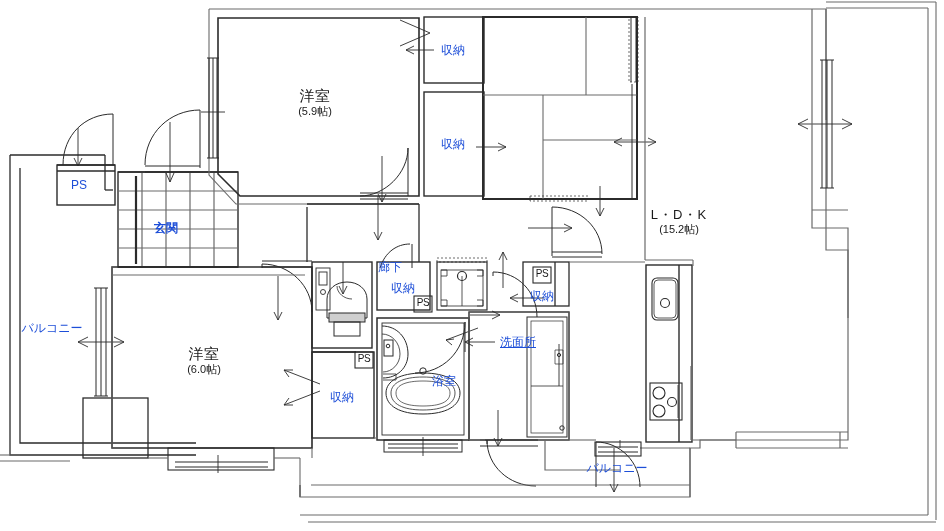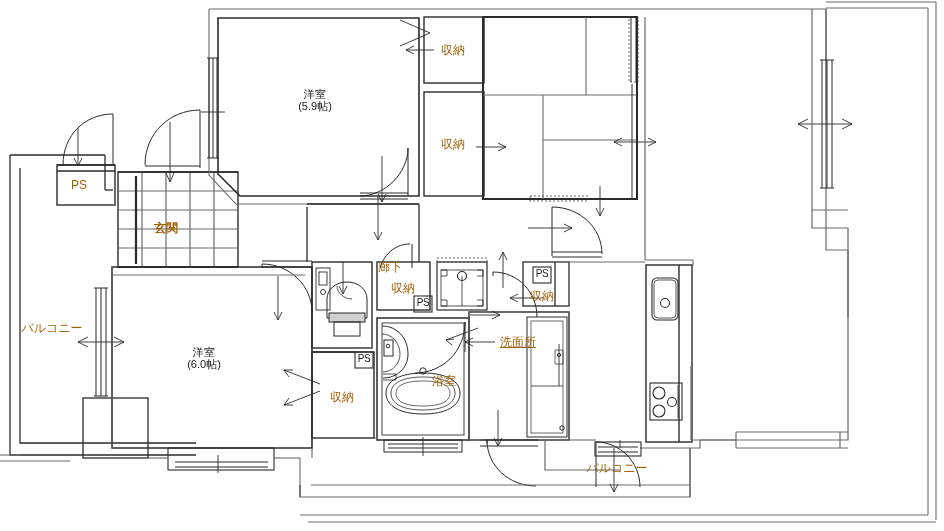--- a/index.html
+++ b/index.html
@@ -1,22 +1,22 @@
 <!DOCTYPE html>
 <html><head>
 <meta charset="utf-8">
 <style>
   html,body{margin:0;padding:0;background:#ffffff;}
   body{font-family:"Liberation Sans","DejaVu Sans",sans-serif;}
   #stage{position:relative;width:944px;height:531px;background:#ffffff;overflow:hidden;}
   #plan{position:absolute;left:0;top:0;width:944px;height:531px;}
   .room-label{position:absolute;color:#1a1a1a;text-align:center;line-height:1.12;white-space:nowrap;pointer-events:none;}
-  .rl-name{display:block;font-size:11px;letter-spacing:0.5px;}
+  .rl-name{display:block;font-size:15px;letter-spacing:0.5px;}
   .rl-size{display:block;font-size:11px;letter-spacing:0px;}
-  .small-label{position:absolute;color:#a16207;font-size:12px;white-space:nowrap;text-align:center;}
+  .small-label{position:absolute;color:#1d4ed8;font-size:12px;white-space:nowrap;text-align:center;}
   .tiny-label{position:absolute;color:#1a1a1a;font-size:10px;white-space:nowrap;text-align:center;letter-spacing:-0.5px;}
   .ldk-label{position:absolute;text-align:center;color:#1a1a1a;line-height:1.15;white-space:nowrap;}
   .ldk-name{display:block;font-size:13px;letter-spacing:1px;}
   .ldk-size{display:block;font-size:11px;}
 </style>
 </head>
 <body>
 
 <div id="stage">
 
@@ -427,20 +427,24 @@
     </g>
 
   </svg>
 
   <div class="room-label" style="left:277px;top:88px;width:76px;">
     <span class="rl-name">洋室</span>
     <span class="rl-size">(5.9帖)</span>
   </div>
 
 
+  <div class="ldk-label" style="left:634px;top:208px;width:90px;">
+    <span class="ldk-name">L・D・K</span>
+    <span class="ldk-size">(15.2帖)</span>
+  </div>
 
   <div class="room-label" style="left:166px;top:346px;width:76px;">
     <span class="rl-name">洋室</span>
     <span class="rl-size">(6.0帖)</span>
   </div>
 
   <div class="small-label" style="left:66px;top:178px;width:26px;">PS</div>
 
   <div class="small-label" style="left:147px;top:220px;width:38px;font-weight:bold;">玄関</div>
 

